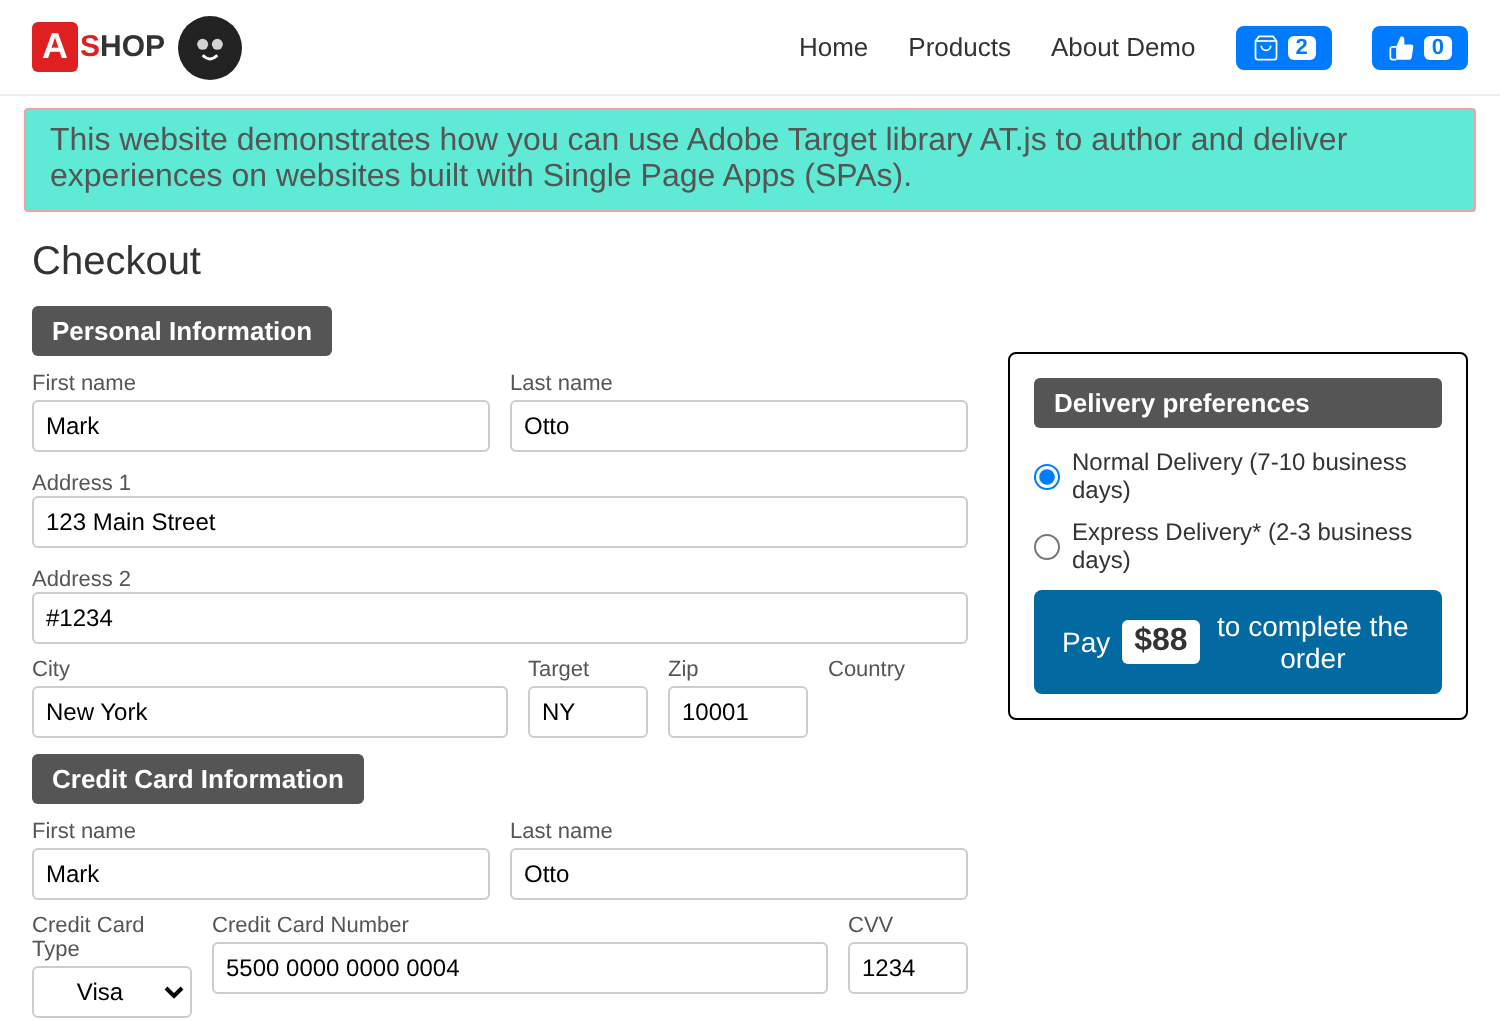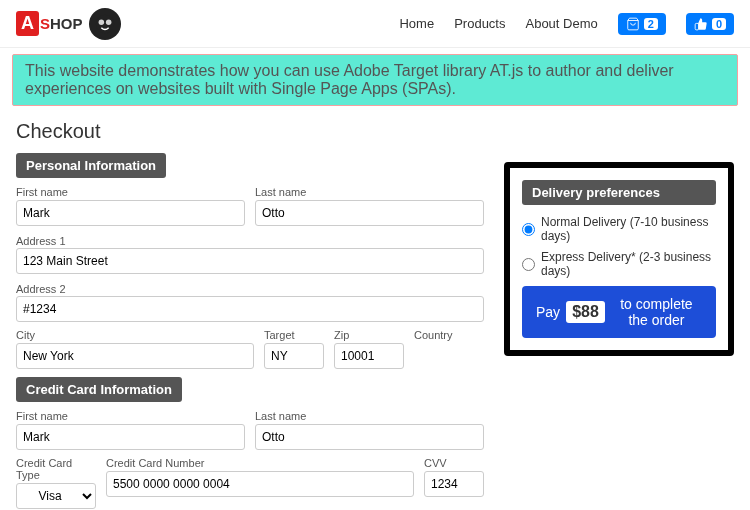--- a/index.html
+++ b/index.html
@@ -31,26 +31,26 @@
     .section-header { background: #555; color: #fff; font-size: 13px; font-weight: bold; padding: 5px 10px; border-radius: 3px; display: inline-block; margin-bottom: 8px; }
 
     .form-group { margin-bottom: 7px; }
     .form-row { display: flex; gap: 10px; margin-bottom: 7px; }
     .form-col { display: flex; flex-direction: column; flex: 1; }
     .form-label { font-size: 11px; color: #555; margin-bottom: 2px; }
     .form-input { border: 1px solid #ccc; border-radius: 3px; padding: 4px 6px; font-size: 12px; width: 100%; height: 26px; }
     select.form-input { background: #fff; text-align: center; }
 
     
-    .delivery-box { border: 6px solid #000000; border-radius: 4px; padding: 12px; margin-top: 4px; }
+    .delivery-box { border: 1px solid #000000; border-radius: 4px; padding: 12px; margin-top: 18px; }
     .delivery-title { background: #555; color: #fff; font-size: 13px; font-weight: bold; padding: 5px 10px; border-radius: 3px; margin-bottom: 10px; display: block; }
     .radio-row { display: flex; align-items: center; gap: 6px; margin-bottom: 7px; font-size: 12px; }
     .radio-row input[type=radio] { accent-color: #007bff; }
 
-    .pay-btn { background: #1d4ed8; color: #fff; border: none; border-radius: 4px; padding: 10px 14px; font-size: 14px; cursor: pointer; width: 100%; margin-top: 8px; display: flex; align-items: center; justify-content: center; gap: 6px; }
+    .pay-btn { background: #0369a1; color: #fff; border: none; border-radius: 4px; padding: 10px 14px; font-size: 14px; cursor: pointer; width: 100%; margin-top: 8px; display: flex; align-items: center; justify-content: center; gap: 6px; }
     .pay-amount { background: #fff; color: #333; font-weight: bold; font-size: 16px; border-radius: 3px; padding: 2px 6px; }
   </style>
 </head>
 <body>
 
 <div class="header">
   <div class="logo">
     <div style="display:flex;align-items:center;">
       <span class="logo-a">A</span>
       <span style="font-size:15px;font-weight:bold;color:#e02020;margin-left:1px;">S</span>

